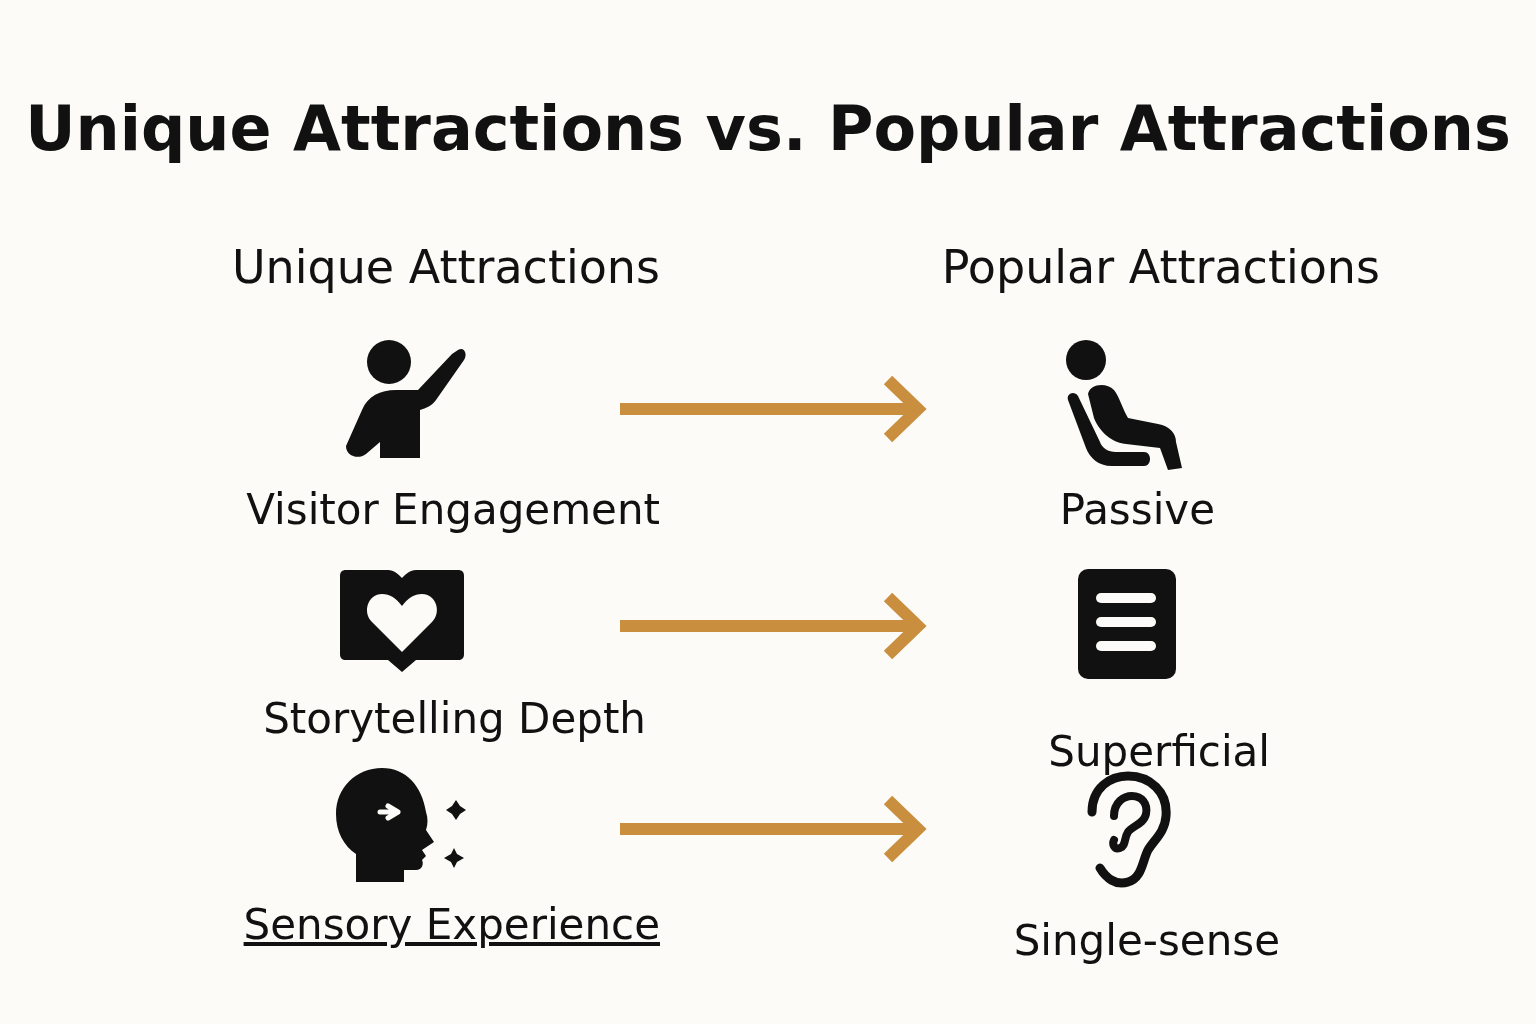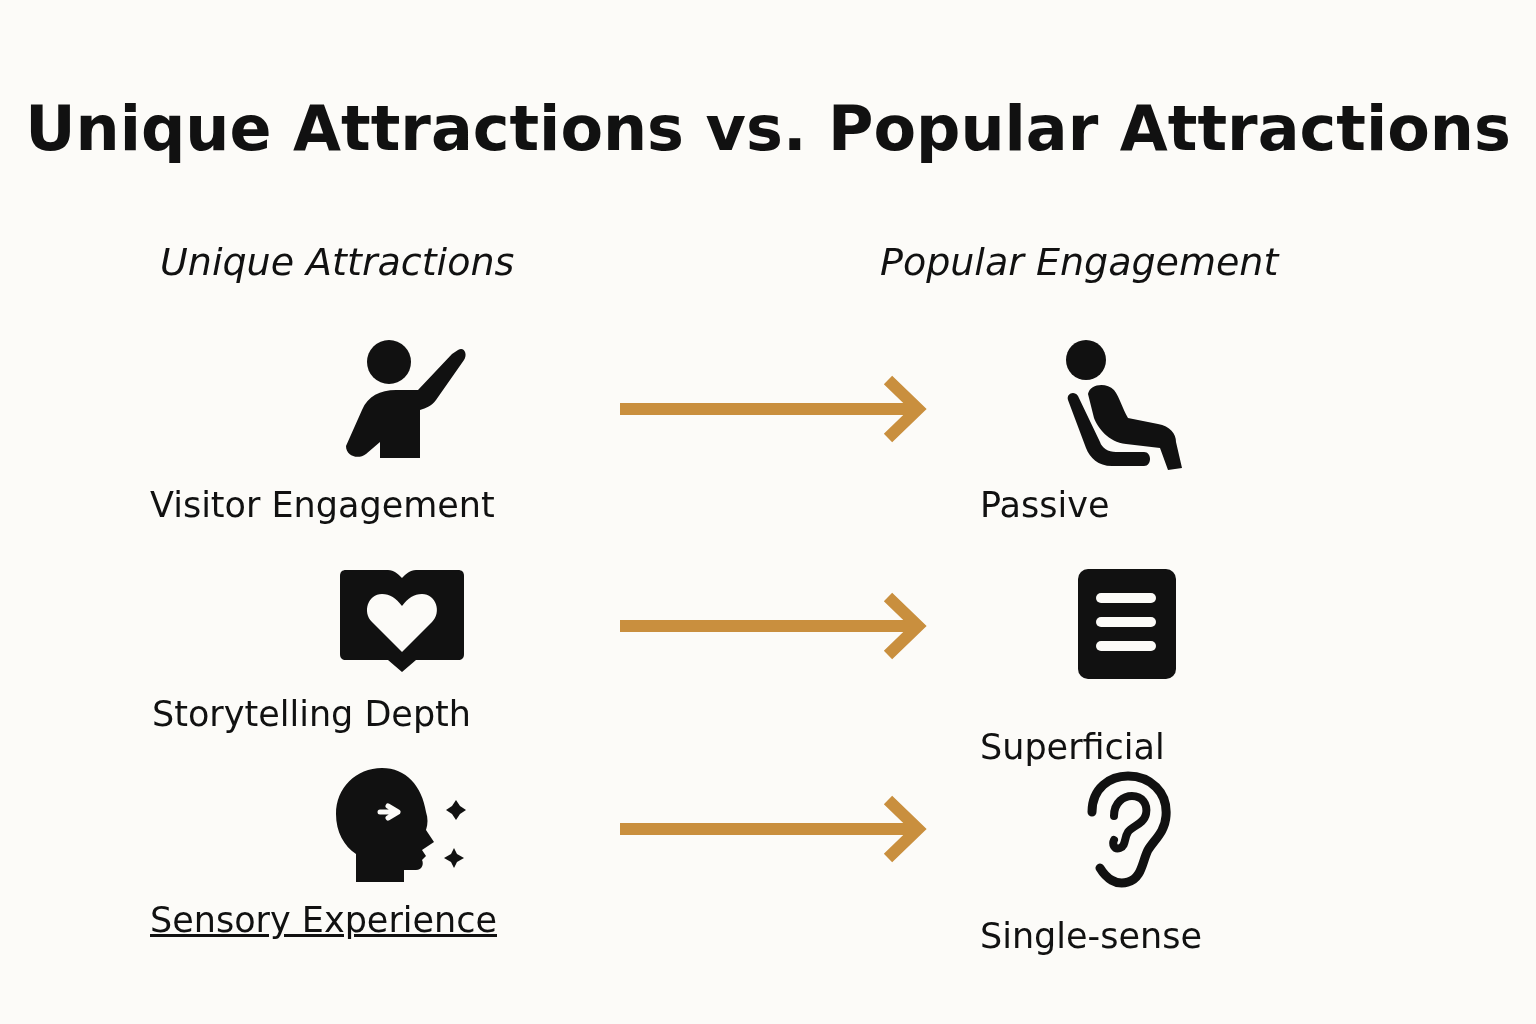--- a/index.html
+++ b/index.html
@@ -1,55 +1,55 @@
 <!DOCTYPE html>
 <html><head>
 <meta charset="utf-8">
 <style>
   html, body { margin:0; padding:0; }
   body { width:1536px; height:1024px; background:#fcfbf8; position:relative; overflow:hidden;
          font-family:"DejaVu Sans", sans-serif; color:#111; }
   .title { position:absolute; left:0; width:1536px; top:92px; text-align:center;
            font-size:62px; font-weight:600; letter-spacing:0px; }
-  .colhead { position:absolute; top:240px; font-size:38px; font-weight:500; text-align:left;font-style:italic; }
-  .label { position:absolute; font-size:35px; text-align:left; }
+  .colhead { position:absolute; top:240px; font-size:46px; font-weight:500; text-align:right; }
+  .label { position:absolute; font-size:42px; text-align:right; }
   .icon { position:absolute; }
   .arrow { position:absolute; }
 </style>
 </head>
 <body>
 
 <div class="title">Unique Attractions vs. Popular Attractions</div>
 
 <div class="colhead" style="left:160px;width:500px;">Unique Attractions</div>
-<div class="colhead" style="left:880px;width:500px;">Popular Engagement</div>
+<div class="colhead" style="left:880px;width:500px;">Popular Attractions</div>
 
 <svg class="icon" style="left:340px;top:338px;" width="130" height="125" viewBox="0 0 130 125">
   <circle cx="49" cy="24" r="22" fill="#111"></circle>
   <path d="M118 12 C124 8 128 16 124 22 L96 62 C92 68 86 70 80 72 L80 120 L40 120 L40 104 L26 116 C18 122 6 118 6 108 L22 72 C28 58 40 52 56 52 L78 52 L112 16 Z" fill="#111"></path>
 </svg>
 <div class="label" style="left:150px;width:510px;top:485px;">Visitor Engagement</div>
 
 <svg class="arrow" style="left:618px;top:374px;" width="310" height="70" viewBox="0 0 310 70">
   <line x1="2" y1="35" x2="298" y2="35" stroke="#c98f3e" stroke-width="12"></line>
   <polyline points="270,6 300,35 270,64" fill="none" stroke="#c98f3e" stroke-width="12" stroke-linejoin="miter"></polyline>
 </svg>
 
 <svg class="icon" style="left:1058px;top:338px;" width="130" height="138" viewBox="0 0 130 138">
   <circle cx="28" cy="22" r="20" fill="#111"></circle>
   <path d="M10 62 C8 56 16 52 20 58 L42 104 C44 110 50 114 58 114 L86 114 C94 114 94 128 86 128 L54 128 C40 128 32 120 28 110 Z" fill="#111"></path>
   <path d="M30 56 C32 46 48 44 56 52 C62 60 64 70 70 80 L100 86 C112 88 118 96 118 104 L124 130 L110 132 L102 110 L68 106 C50 104 40 90 36 80 Z" fill="#111"></path>
 </svg>
-<div class="label" style="left:980px;width:290px;top:485px;">Passive</div>
+<div class="label" style="left:925px;width:290px;top:485px;">Passive</div>
 
 <svg class="icon" style="left:340px;top:568px;" width="125" height="106" viewBox="0 0 125 106">
   <path d="M6 2 L48 2 C54 2 58 6 62 10 C66 6 70 2 76 2 L118 2 C122 2 124 4 124 8 L124 86 C124 90 122 92 118 92 L76 92 L62 104 L48 92 L6 92 C2 92 0 90 0 86 L0 8 C0 4 2 2 6 2 Z" fill="#111"></path>
   <path d="M62 84 L32 54 C22 44 28 26 42 26 C50 26 56 30 62 38 C68 30 74 26 82 26 C96 26 102 44 92 54 Z" fill="#fcfbf8"></path>
 </svg>
-<div class="label" style="left:152px;width:510px;top:694px;">Storytelling Depth</div>
+<div class="label" style="left:136px;width:510px;top:694px;">Storytelling Depth</div>
 
 <svg class="arrow" style="left:618px;top:591px;" width="310" height="70" viewBox="0 0 310 70">
   <line x1="2" y1="35" x2="298" y2="35" stroke="#c98f3e" stroke-width="12"></line>
   <polyline points="270,6 300,35 270,64" fill="none" stroke="#c98f3e" stroke-width="12" stroke-linejoin="miter"></polyline>
 </svg>
 
 <svg class="icon" style="left:1078px;top:569px;" width="98" height="110" viewBox="0 0 98 110">
   <rect x="0" y="0" width="98" height="110" rx="10" fill="#111"></rect>
   <rect x="18" y="24" width="60" height="10" rx="5" fill="#fcfbf8"></rect>
   <rect x="18" y="48" width="60" height="10" rx="5" fill="#fcfbf8"></rect>

